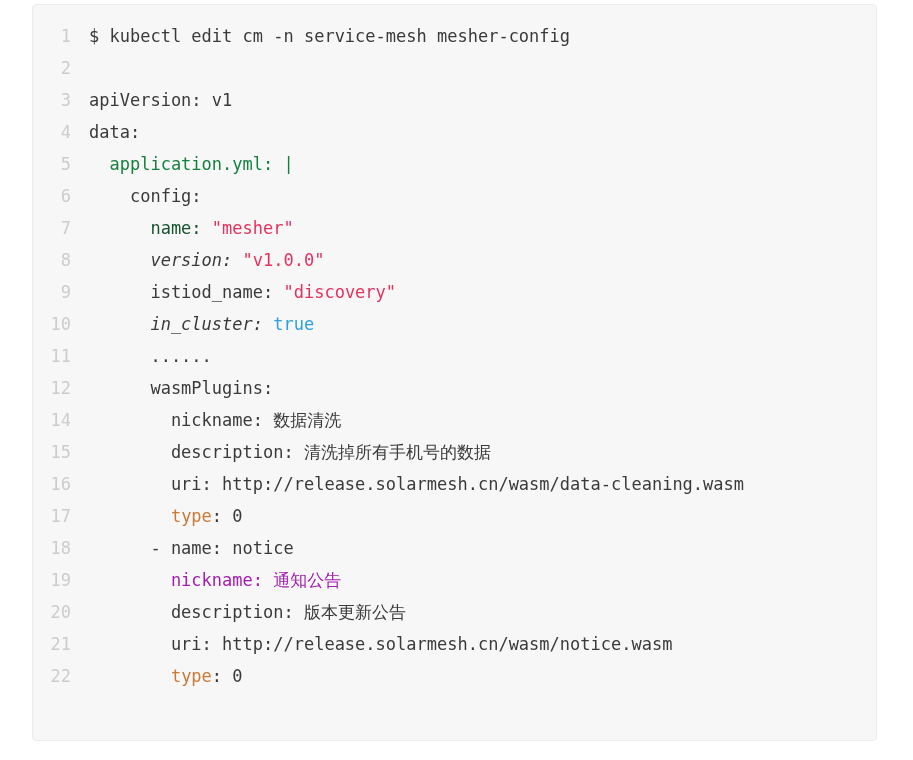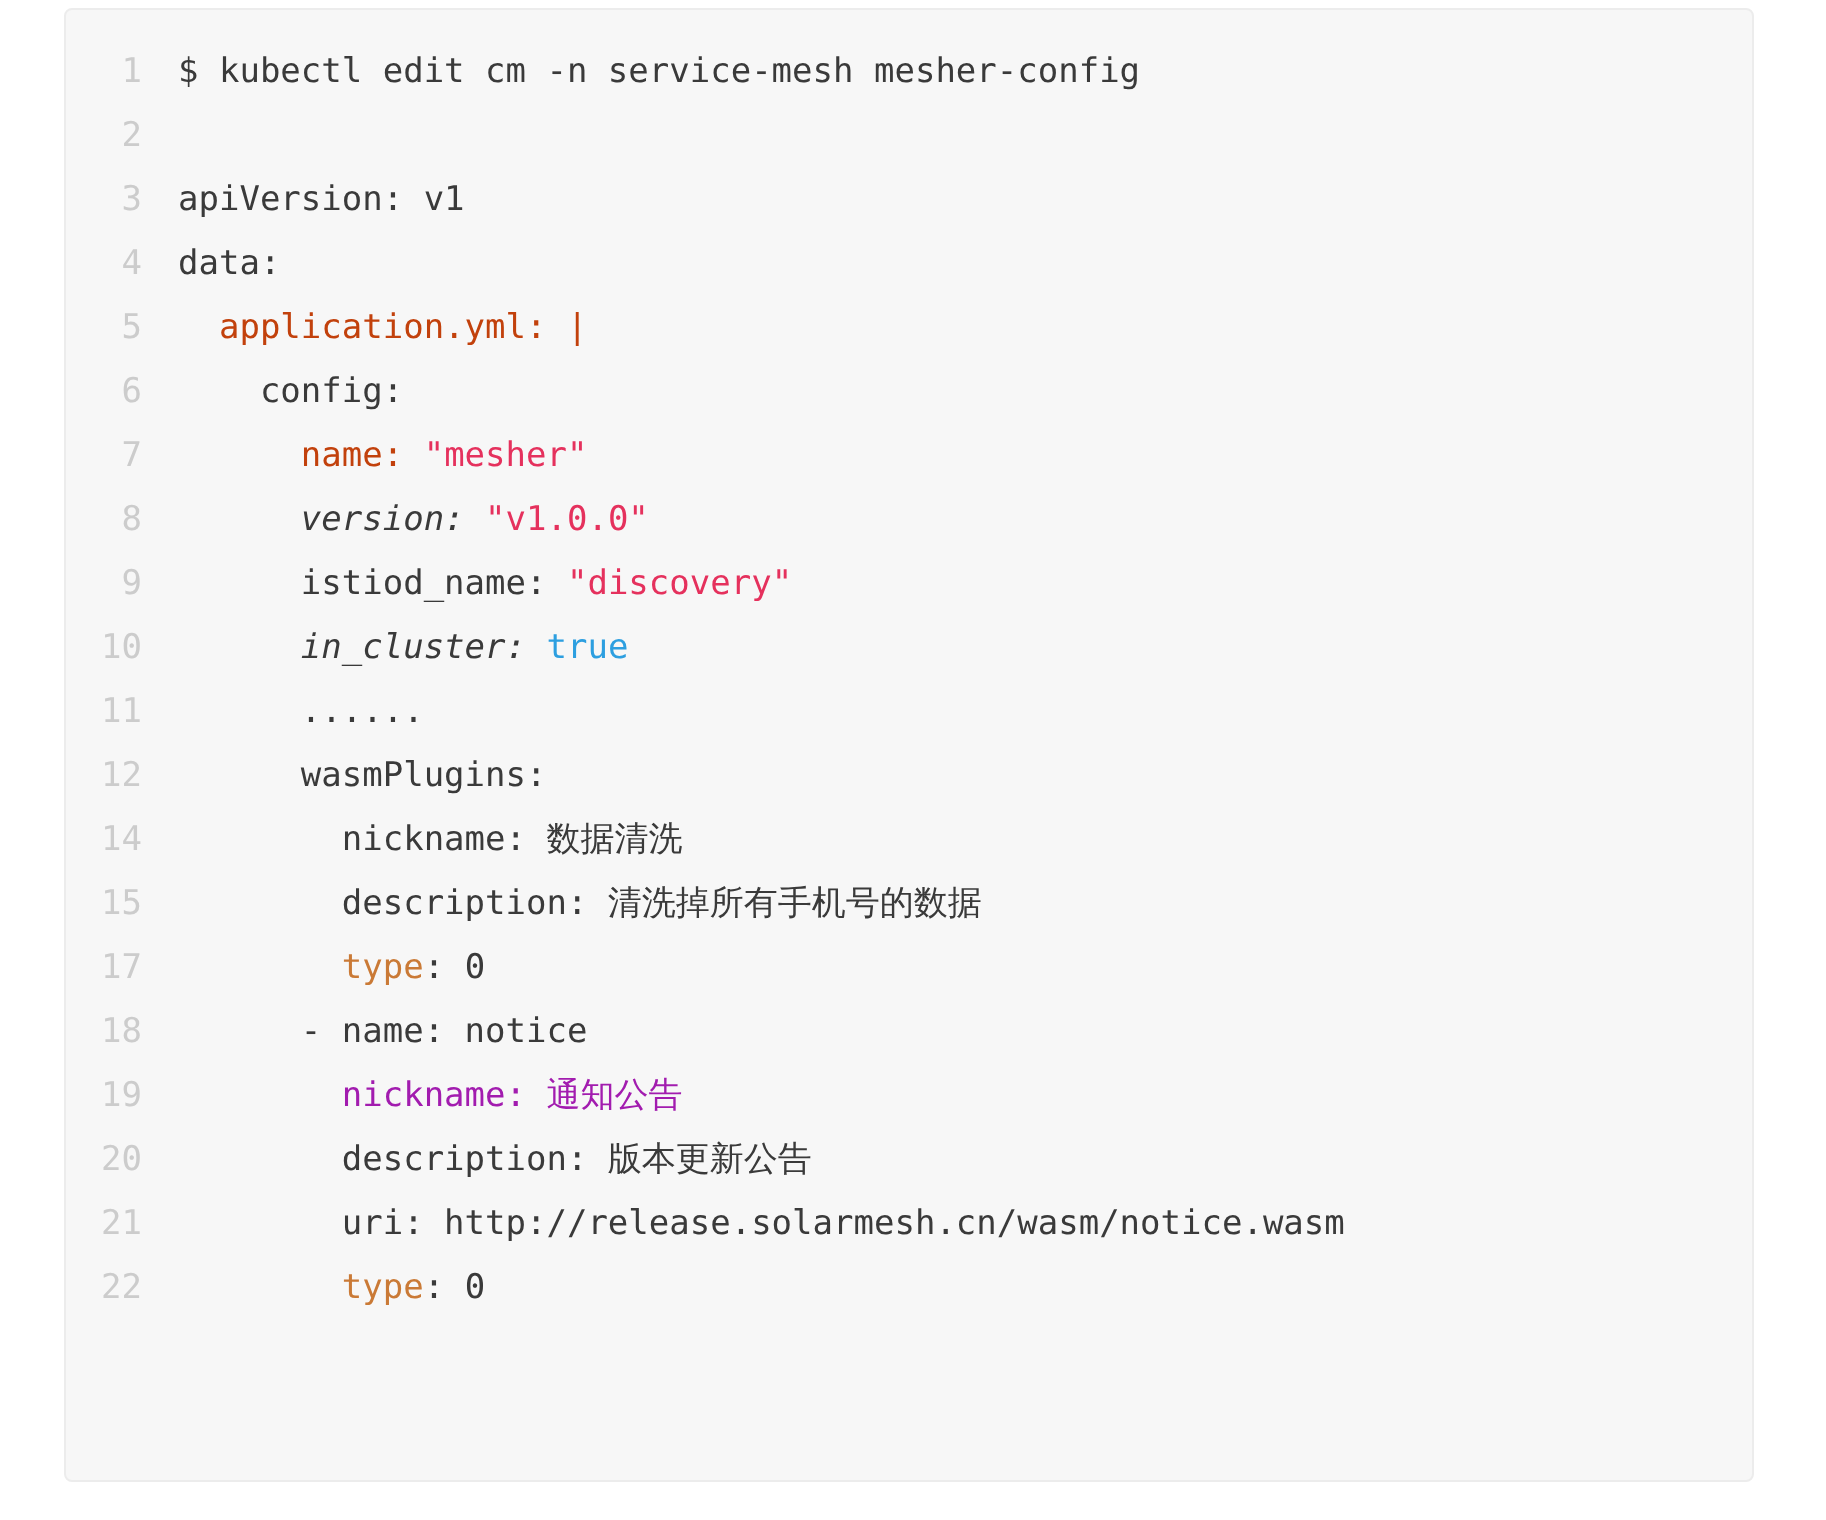--- a/index.html
+++ b/index.html
@@ -69,29 +69,29 @@
       <div class="row">
         <span class="ln">3</span>
         <span class="code"><span style="color: rgb(58, 58, 58);">apiVersion: v1</span></span>
       </div>
       <div class="row">
         <span class="ln">4</span>
         <span class="code"><span style="color: rgb(58, 58, 58);">data:</span></span>
       </div>
       <div class="row">
         <span class="ln">5</span>
-        <span class="code"><span style="color: #c2410c;">  application.yml: |</span></span>
+        <span class="code"><span style="color: #15803d;">  application.yml: |</span></span>
       </div>
       <div class="row">
         <span class="ln">6</span>
         <span class="code"><span style="color: rgb(58, 58, 58);">    config:</span></span>
       </div>
       <div class="row">
         <span class="ln">7</span>
-        <span class="code"><span style="color: #c2410c;">      name: </span><span style="color: rgb(229, 49, 93);">"mesher"</span></span>
+        <span class="code"><span style="color: #14532d;">      name: </span><span style="color: rgb(229, 49, 93);">"mesher"</span></span>
       </div>
       <div class="row">
         <span class="ln">8</span>
         <span class="code"><span style="color: rgb(58, 58, 58); font-style: italic;">      version: </span><span style="color: rgb(229, 49, 93);">"v1.0.0"</span></span>
       </div>
       <div class="row">
         <span class="ln">9</span>
         <span class="code"><span style="color: rgb(58, 58, 58);">      istiod_name: </span><span style="color: rgb(229, 49, 93);">"discovery"</span></span>
       </div>
       <div class="row">
@@ -108,20 +108,24 @@
       </div>
       <div class="row">
         <span class="ln">14</span>
         <span class="code"><span style="color: rgb(58, 58, 58);">        nickname: 数据清洗</span></span>
       </div>
       <div class="row">
         <span class="ln">15</span>
         <span class="code"><span style="color: rgb(58, 58, 58);">        description: 清洗掉所有手机号的数据</span></span>
       </div>
       <div class="row">
+        <span class="ln">16</span>
+        <span class="code"><span style="color: rgb(58, 58, 58);">        uri: http://release.solarmesh.cn/wasm/data-cleaning.wasm</span></span>
+      </div>
+      <div class="row">
         <span class="ln">17</span>
         <span class="code"><span style="color: rgb(58, 58, 58);">        </span><span style="color: rgb(202, 122, 54);">type</span><span style="color: rgb(58, 58, 58);">: 0</span></span>
       </div>
       <div class="row">
         <span class="ln">18</span>
         <span class="code"><span style="color: rgb(58, 58, 58);">      - name: notice</span></span>
       </div>
       <div class="row">
         <span class="ln">19</span>
         <span class="code"><span style="color: #a21caf;">        nickname: 通知公告</span></span>

